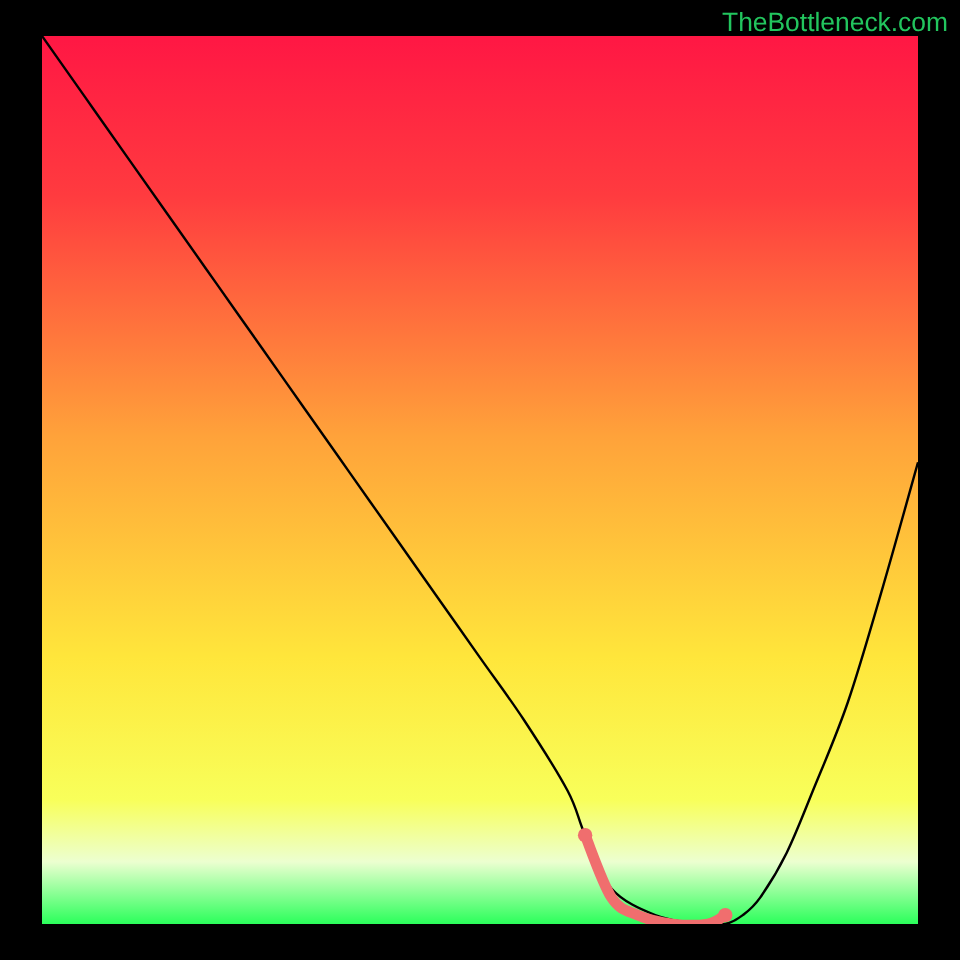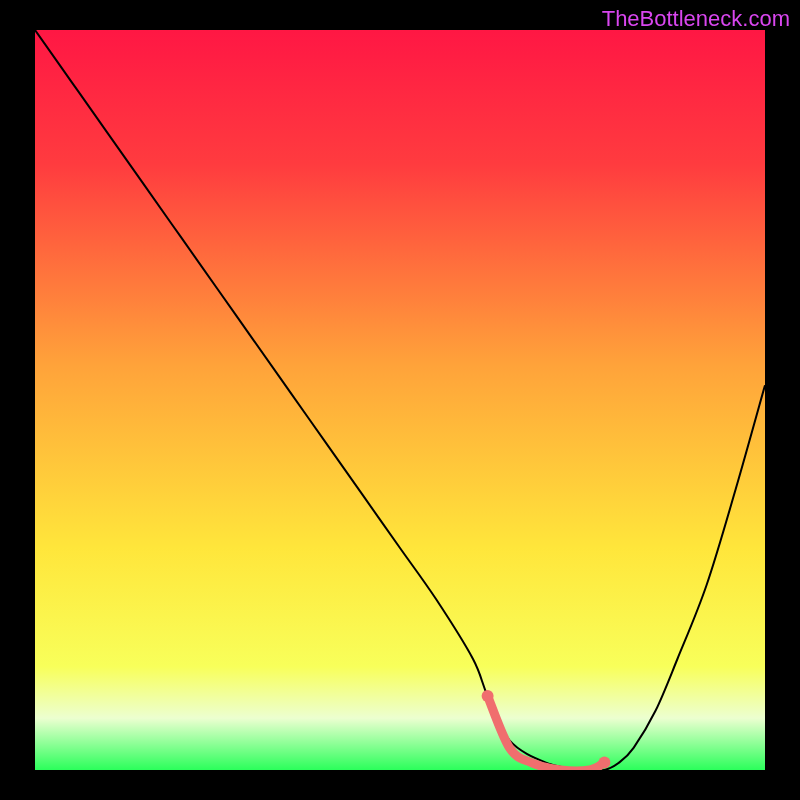--- a/index.html
+++ b/index.html
@@ -14,21 +14,21 @@
   .container {
     position: relative;
     width: 800px;
     height: 800px;
     background: #000;
   }
   .watermark {
     position: absolute;
     top: 6px;
     right: 10px;
-    color: #d946ef;
+    color: #22c55e;
     font-size: 22px;
     font-weight: 500;
     z-index: 10;
   }
   .plot-area {
     position: absolute;
     left: 35px;
     top: 30px;
     width: 730px;
     height: 740px;

